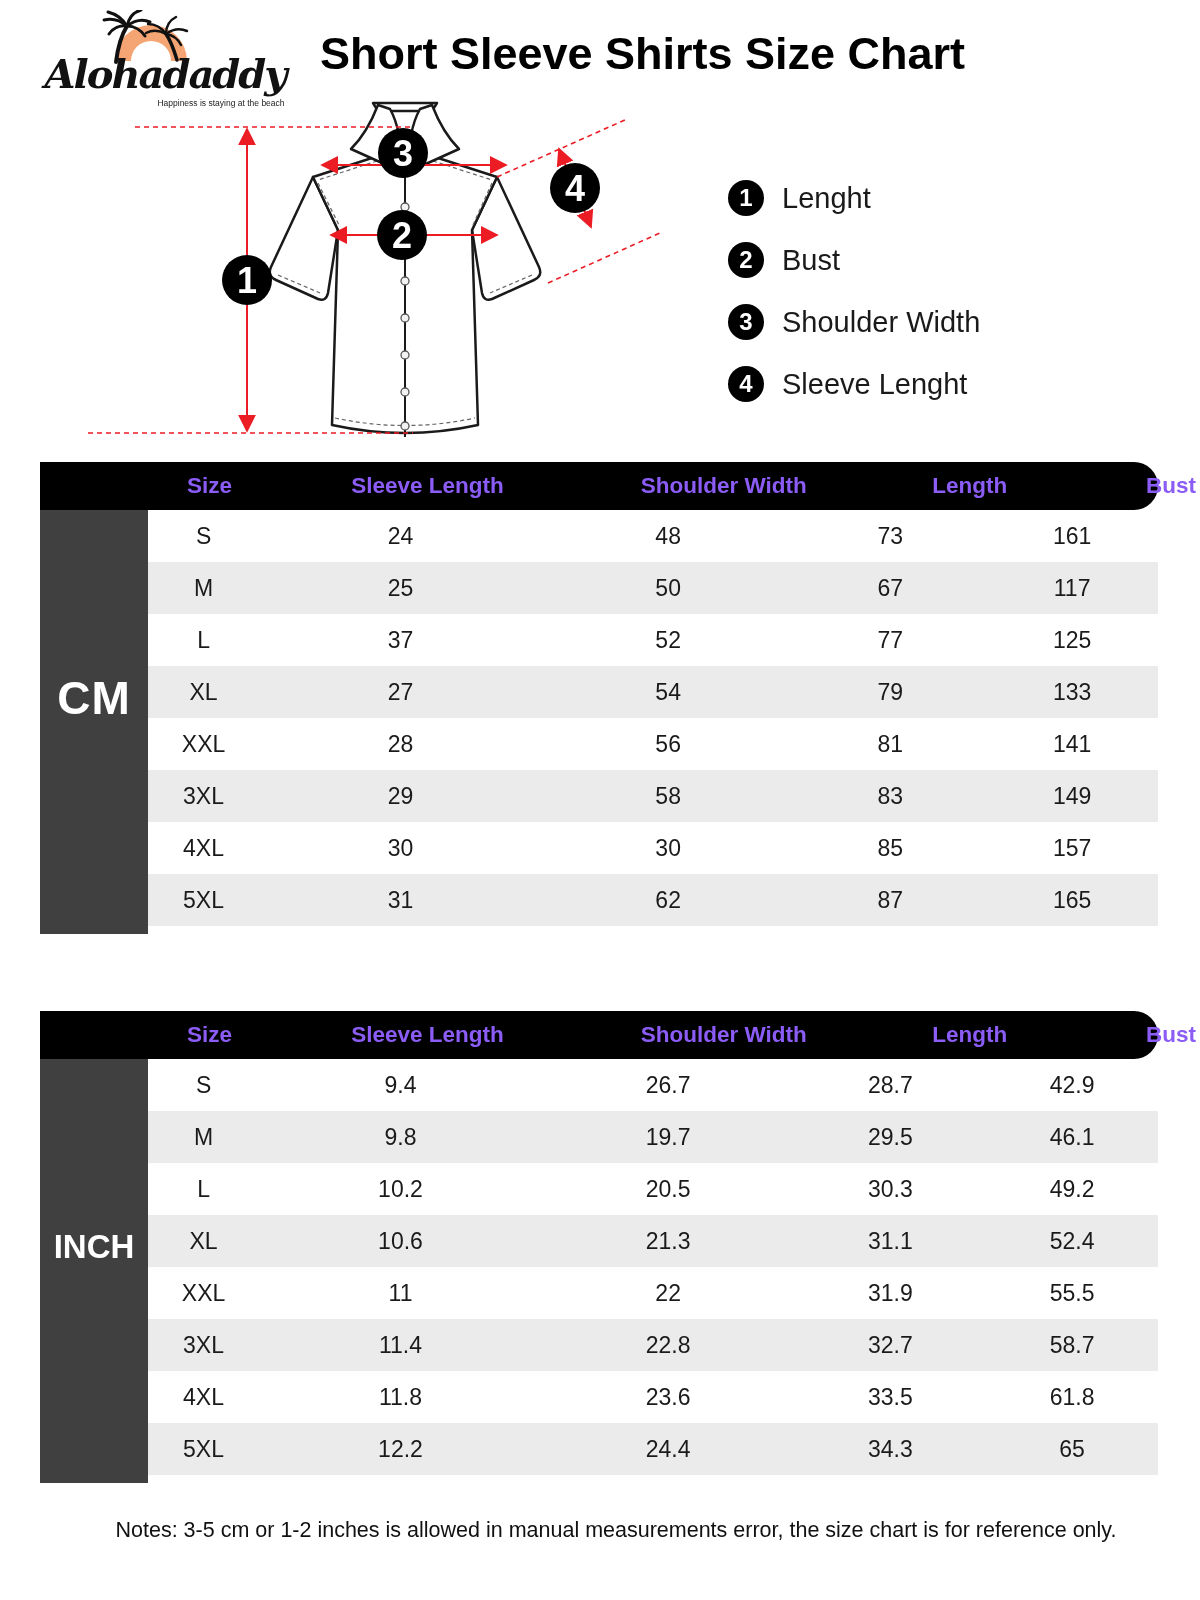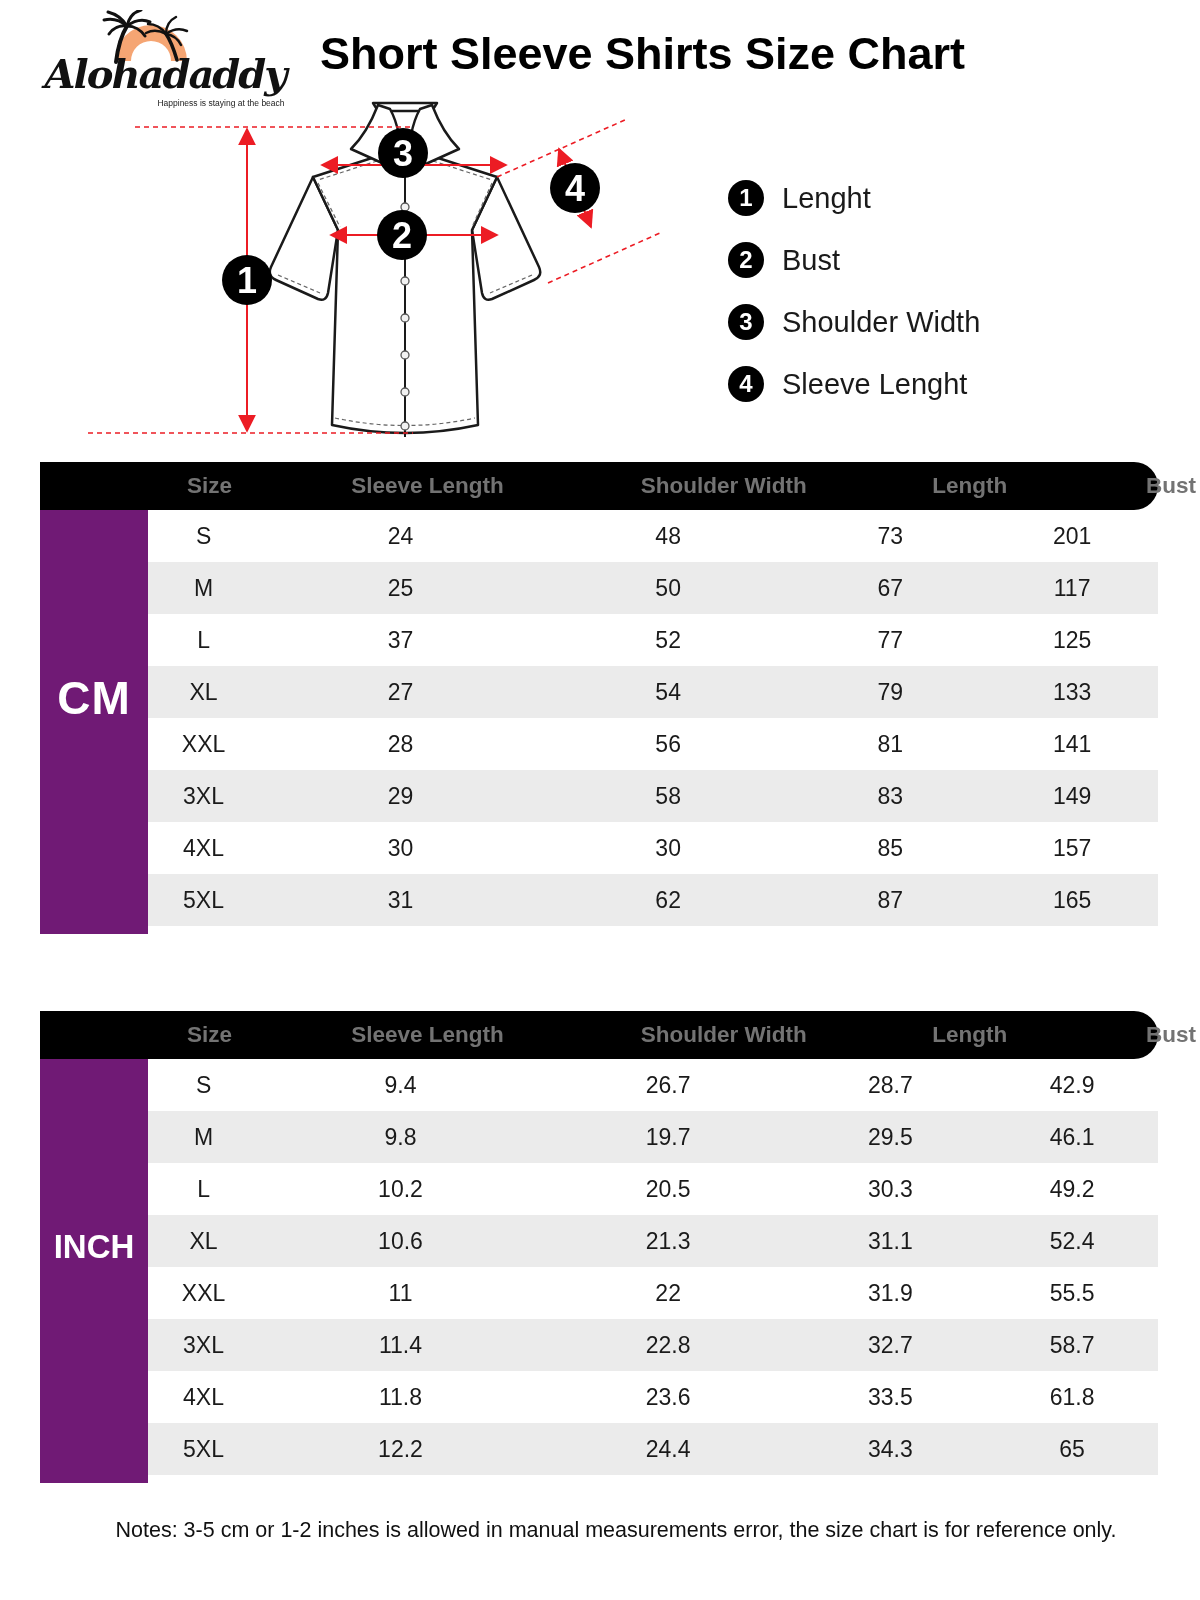--- a/index.html
+++ b/index.html
@@ -24,30 +24,30 @@
   .legend{position:absolute;left:728px;top:180px;display:flex;flex-direction:column;gap:26px;}
   .legend-item{display:flex;align-items:center;gap:18px;}
   .legend-num{width:36px;height:36px;border-radius:50%;background:#000;color:#fff;
     display:flex;align-items:center;justify-content:center;font-weight:bold;font-size:24px;flex:0 0 36px;}
   .legend-label{font-size:29px;color:#1a1a1a;}
 
   
   .size-table{position:absolute;left:40px;width:1118px;height:472px;}
   .size-table.cm{top:462px;}
   .size-table.inch{top:1011px;}
-  .unit-col{position:absolute;left:0;top:0;bottom:0;width:108px;background:#701a75;
+  .unit-col{position:absolute;left:0;top:0;bottom:0;width:108px;background:#404040;
     display:flex;align-items:center;justify-content:center;color:#fff;font-weight:bold;}
   .cm .unit-col{font-size:46px;letter-spacing:1px;}
   .inch .unit-col{font-size:33px;letter-spacing:0px;}
   .t-head{position:relative;margin-left:0;height:48px;background:#000;
     border-radius:0 26px 26px 0;display:flex;align-items:center;z-index:2;}
   .t-head .spacer{flex:0 0 108px;}
   .t-cell{text-align:center;}
   .c0{flex:0 0 11%;}.c1{flex:0 0 28%;}.c2{flex:0 0 25%;}.c3{flex:0 0 19%;}.c4{flex:0 0 17%;}
-  .t-head .t-cell{color:#737373;font-weight:bold;font-size:22.5px;}
+  .t-head .t-cell{color:#8b5cf6;font-weight:bold;font-size:22.5px;}
   .t-body{position:relative;margin-left:108px;z-index:1;}
   .t-row{display:flex;align-items:center;height:52px;background:#fff;}
   .t-row.alt{background:#ebebeb;}
   .t-body .t-cell{font-size:23px;color:#1a1a1a;}
 
   
   .notes{position:absolute;left:16px;top:1518px;width:1200px;text-align:center;
     font-size:21.5px;color:#111;}
 </style>
 </head>
@@ -183,21 +183,21 @@
       <span class="t-cell c2">Shoulder Width</span>
       <span class="t-cell c3">Length</span>
       <span class="t-cell c4">Bust</span>
     </div>
     <div class="t-body">
         <div class="t-row">
           <div class="t-cell c0">S</div>
           <div class="t-cell c1">24</div>
           <div class="t-cell c2">48</div>
           <div class="t-cell c3">73</div>
-          <div class="t-cell c4">201</div>
+          <div class="t-cell c4">161</div>
         </div>
         <div class="t-row alt">
           <div class="t-cell c0">M</div>
           <div class="t-cell c1">25</div>
           <div class="t-cell c2">50</div>
           <div class="t-cell c3">67</div>
           <div class="t-cell c4">117</div>
         </div>
         <div class="t-row">
           <div class="t-cell c0">L</div>

